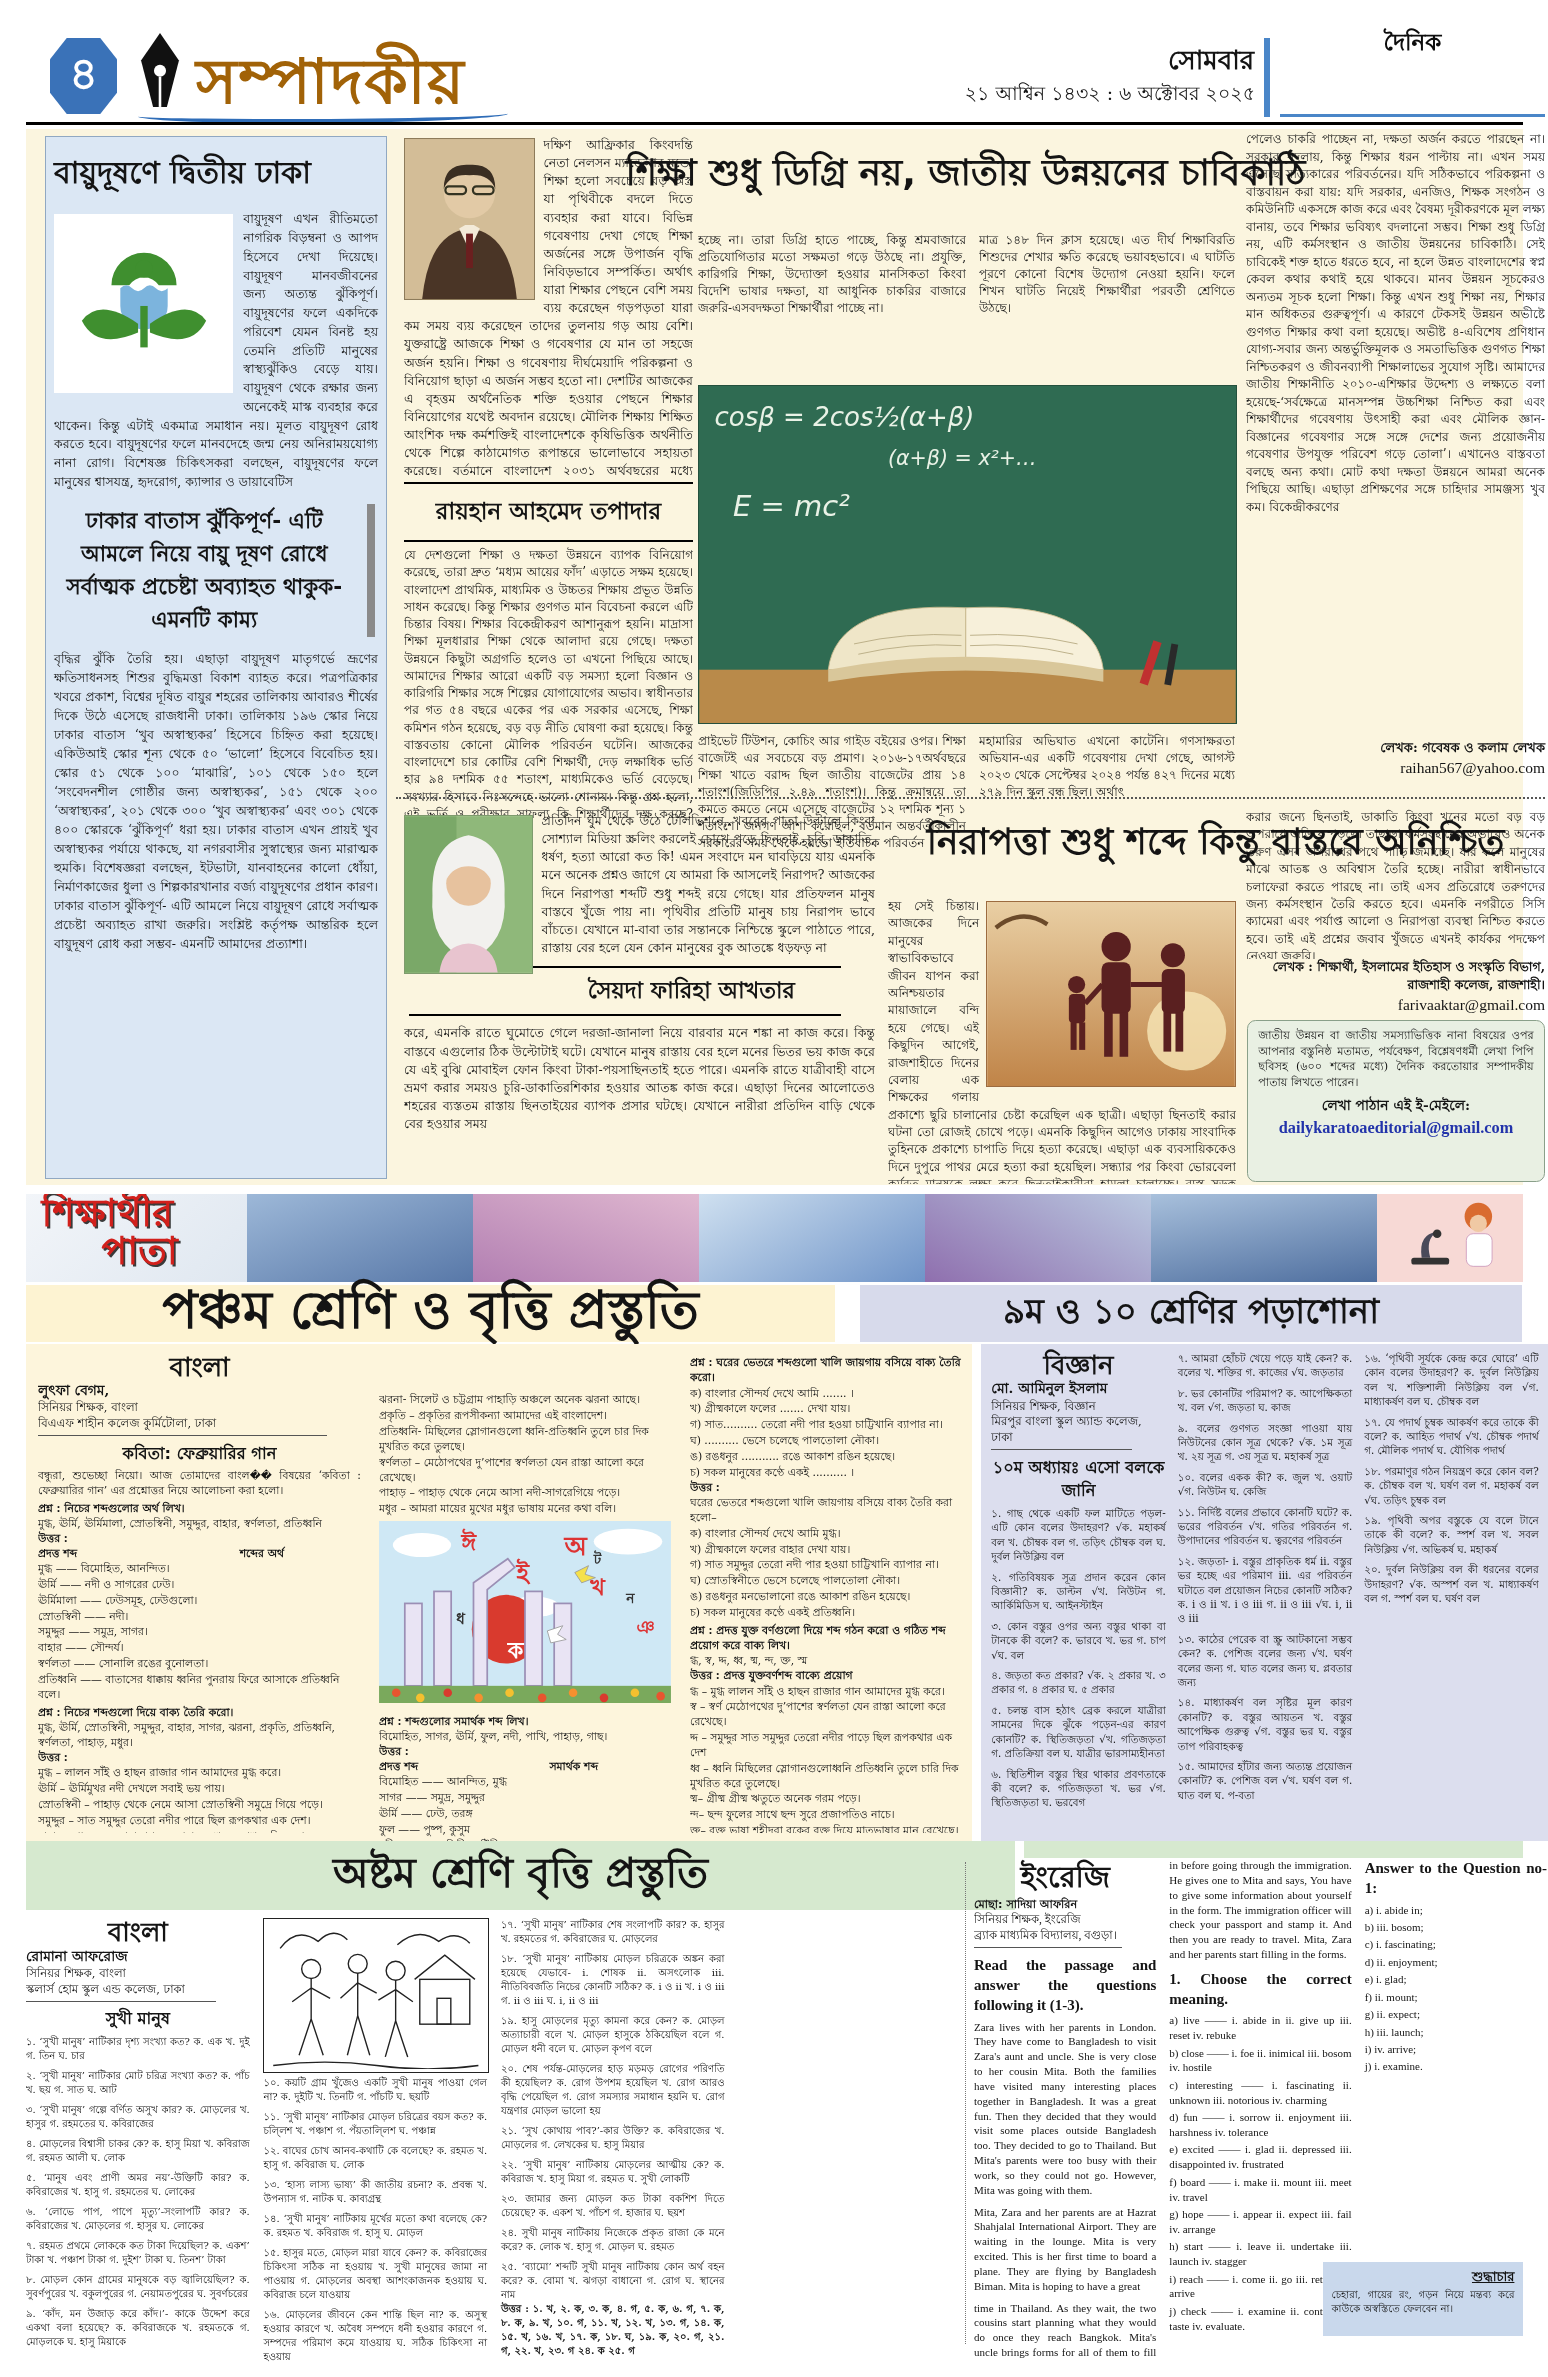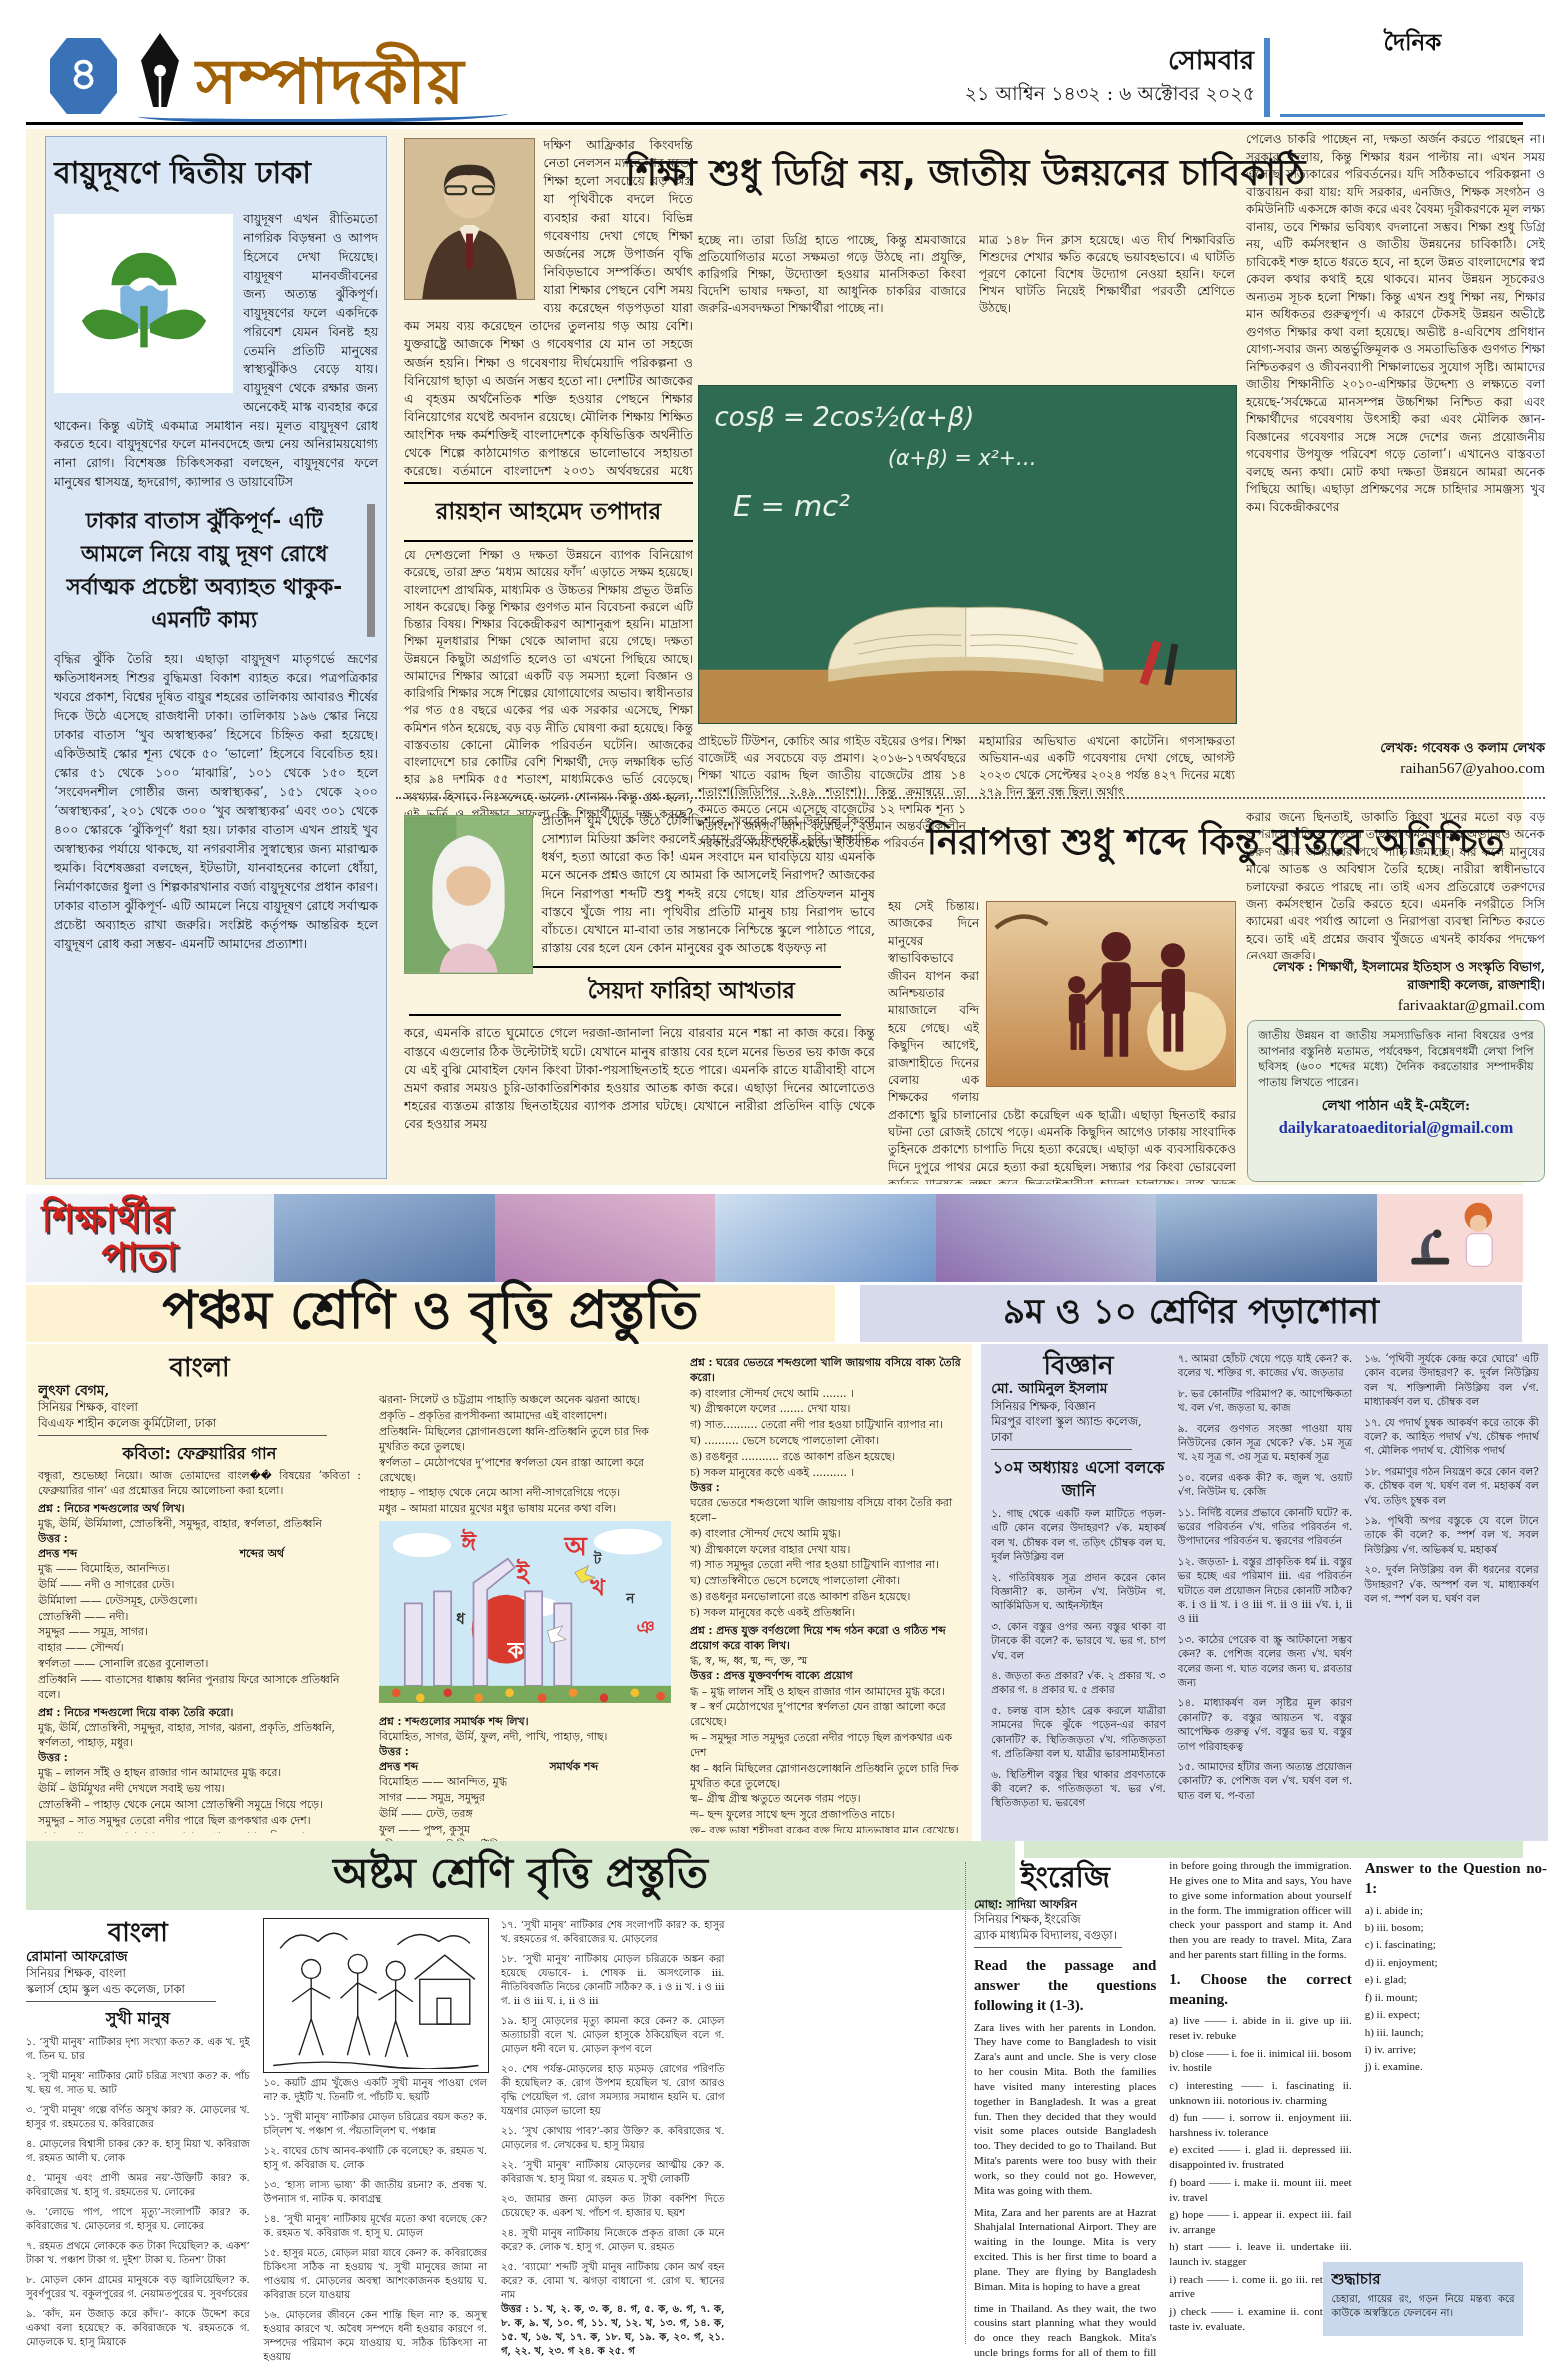--- a/index.html
+++ b/index.html
@@ -66,22 +66,22 @@
   .sa-colC{left:1246px;top:809px;width:299px;height:150px;font-size:12px;line-height:1.45;overflow:hidden;}
   .sa-credit{left:1246px;top:958px;width:299px;text-align:right;font-size:12.5px;font-weight:bold;line-height:1.45;}
   .opinion-box{left:1247px;top:1020px;width:298px;height:162px;background:#e9f0e3;border:1.7px solid #8aa08a;
     border-radius:8.6px;padding:6.9px 10.3px;box-sizing:border-box;overflow:hidden;}
   .ob-title{font-family:"DejaVu Sans",sans-serif;font-size:18px;font-weight:bold;text-align:center;margin-bottom:3.4px;}
   .ob-body{font-size:11.2px;line-height:1.4;text-align:justify;}
   .ob-cta{font-size:13.8px;font-weight:bold;text-align:center;margin-top:3.4px;}
   .ob-mail{font-size:16.3px;font-weight:bold;text-align:center;color:#2233aa;font-family:"Liberation Serif",serif;}
   
   .banner{left:26px;top:1194px;width:1497px;height:88px;display:flex;overflow:hidden;background:#e8eef6;}
-  .banner-title{width:248px;background:linear-gradient(135deg,#f2f5f9,#dfe7f0);display:flex;flex-direction:column;
-    justify-content:center;padding-left:15.5px;box-sizing:border-box;}
+  .banner-title{width:221px;background:linear-gradient(135deg,#f2f5f9,#dfe7f0);display:flex;flex-direction:column;
+    padding-left:15.5px;box-sizing:border-box;}
   .banner-title span{font-family:"DejaVu Sans",sans-serif;font-weight:bold;font-size:38px;line-height:1.0;
     color:#d2201c;text-shadow:1.7px 1.7px 0 #3a3a3a;}
   .banner-title .l2{margin-left:60px;}
   .collage{flex:1;display:flex;}
   .collage div{flex:1;}
   .cg1{background:linear-gradient(160deg,#9db8d8,#5878a8);}
   .cg2{background:linear-gradient(200deg,#e0b8d0,#b27fb2);}
   .cg3{background:linear-gradient(150deg,#cfe0f0,#6f94c8);}
   .cg4{background:linear-gradient(210deg,#b9c8e0,#8f6fae);}
   .cg5{background:linear-gradient(170deg,#a8c0dc,#4f6f9f);}
@@ -118,21 +118,21 @@
     font-size:10px;line-height:1.4;overflow:hidden;}
   .illus{break-inside:avoid;width:100%;height:153px;border:1.7px solid #222;background:#fff;margin:3.4px 0;}
   .z8ans{font-weight:bold;text-align:justify;}
   
   .zen{left:974px;top:1858px;width:573px;height:516px;column-count:3;column-gap:13px;column-fill:auto;
     font-family:"Liberation Serif",serif;font-size:11px;line-height:1.35;overflow:hidden;text-align:justify;}
   .en-subj{font-family:"DejaVu Sans",sans-serif;font-size:29px;font-weight:bold;text-align:center;}
   .en-read{font-weight:bold;font-size:15px;margin:4px 0;}
   .en-item{margin-bottom:2.6px;}
   .shud{left:1323px;top:2262px;width:200px;height:74px;background:#c9d8ec;padding:5.2px 8.6px;box-sizing:border-box;}
-  .shud-title{font-family:"DejaVu Sans",sans-serif;font-size:15px;font-weight:bold;text-align:left;}
+  .shud-title{font-family:"DejaVu Sans",sans-serif;font-size:13px;font-weight:bold;text-align:right;text-decoration:underline;}
   .shud-body{font-size:10px;line-height:1.35;text-align:justify;}
   .vd2{left:965px;top:1862px;height:482px;border-left:1.7px dotted #777;position:absolute;}
   .chalk{color:#e9f2e6;font-family:"DejaVu Sans",sans-serif;font-style:italic;}
 </style>
 </head>
 <body>
 
 <div id="page">
 
   <div class="abs hdr-badge">

